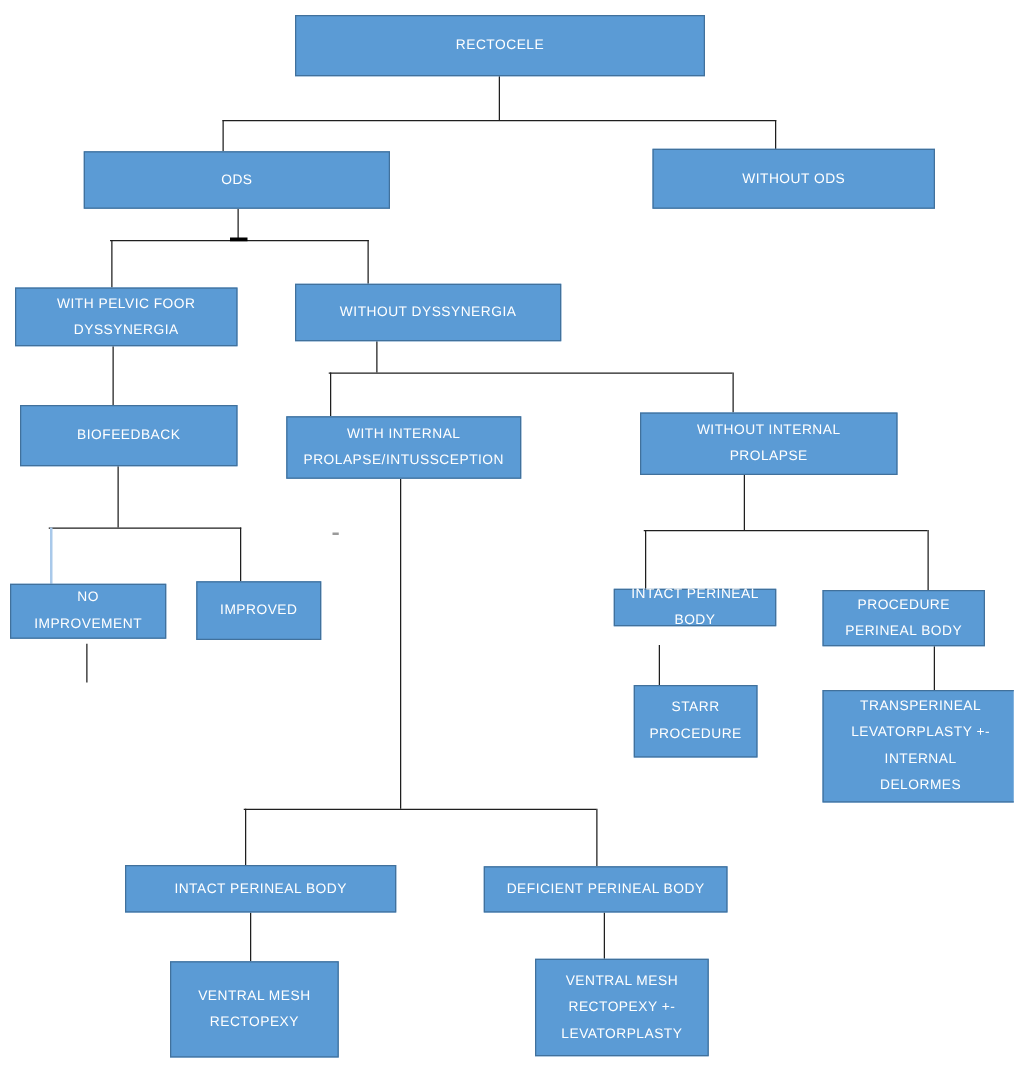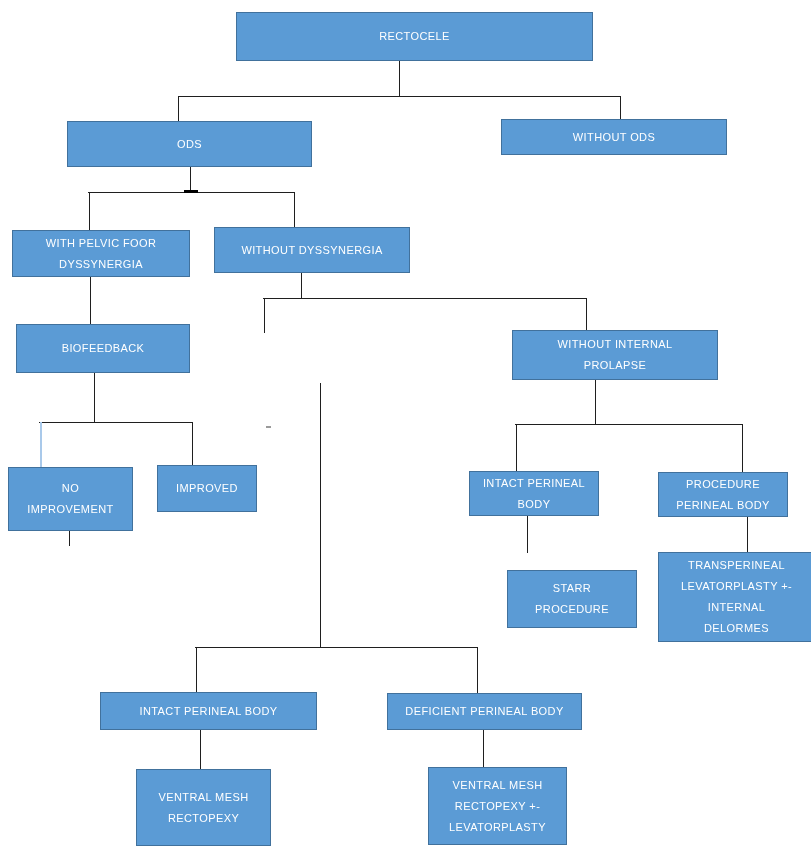--- a/index.html
+++ b/index.html
@@ -73,37 +73,39 @@
   <div class="line" style="left:595px;top:380px;width:1px;height:44px"></div>
   <div class="line" style="left:515px;top:424px;width:227px;height:1px"></div>
   <div class="line" style="left:516px;top:424px;width:1px;height:47px"></div>
   <div class="line" style="left:742px;top:424px;width:1px;height:48px"></div>
   <div class="line" style="left:527px;top:516px;width:1px;height:37px"></div>
   <div class="line" style="left:747px;top:517px;width:1px;height:35px"></div>
 
   <div class="line" style="left:200px;top:730px;width:1px;height:39px"></div>
   <div class="line" style="left:483px;top:730px;width:1px;height:37px"></div>
 
-  <div class="node" style="left:236px;top:12px;width:357px;height:49px">RECTOCELE</div>
+  <div class="node" style="left:236px;top:12px;width:328px;height:49px">RECTOCELE</div>
   <div class="node" style="left:67px;top:121px;width:245px;height:46px">ODS</div>
-  <div class="node" style="left:501px;top:119px;width:226px;height:36px">WITHOUT ODS</div>
+  <div class="node" style="left:522px;top:119px;width:226px;height:48px">WITHOUT ODS</div>
   <div class="node" style="left:12px;top:230px;width:178px;height:47px">WITH PELVIC FOOR
 DYSSYNERGIA</div>
-  <div class="node" style="left:214px;top:227px;width:196px;height:46px">WITHOUT DYSSYNERGIA</div>
+  <div class="node" style="left:236px;top:227px;width:213px;height:46px">WITHOUT DYSSYNERGIA</div>
   <div class="node" style="left:16px;top:324px;width:174px;height:49px">BIOFEEDBACK</div>
+  <div class="node" style="left:229px;top:333px;width:188px;height:50px">WITH INTERNAL
+PROLAPSE/INTUSSCEPTION</div>
   <div class="node" style="left:512px;top:330px;width:206px;height:50px">WITHOUT INTERNAL
 PROLAPSE</div>
-  <div class="node" style="left:8px;top:467px;width:125px;height:64px">NO
+  <div class="node" style="left:8px;top:467px;width:125px;height:44px">NO
 IMPROVEMENT</div>
   <div class="node" style="left:157px;top:465px;width:100px;height:47px">IMPROVED</div>
-  <div class="node" style="left:469px;top:471px;width:130px;height:45px">INTACT PERINEAL
+  <div class="node" style="left:491px;top:471px;width:130px;height:30px">INTACT PERINEAL
 BODY</div>
   <div class="node" style="left:658px;top:472px;width:130px;height:45px">PROCEDURE
 PERINEAL BODY</div>
-  <div class="node" style="left:507px;top:570px;width:130px;height:58px">STARR
+  <div class="node" style="left:507px;top:548px;width:99px;height:58px">STARR
 PROCEDURE</div>
   <div class="node" style="left:658px;top:552px;width:157px;height:90px">TRANSPERINEAL
 LEVATORPLASTY +-
 INTERNAL
 DELORMES</div>
   <div class="node" style="left:100px;top:692px;width:217px;height:38px">INTACT PERINEAL BODY</div>
   <div class="node" style="left:387px;top:693px;width:195px;height:37px">DEFICIENT PERINEAL BODY</div>
   <div class="node" style="left:136px;top:769px;width:135px;height:77px">VENTRAL MESH
 RECTOPEXY</div>
   <div class="node" style="left:428px;top:767px;width:139px;height:78px">VENTRAL MESH

